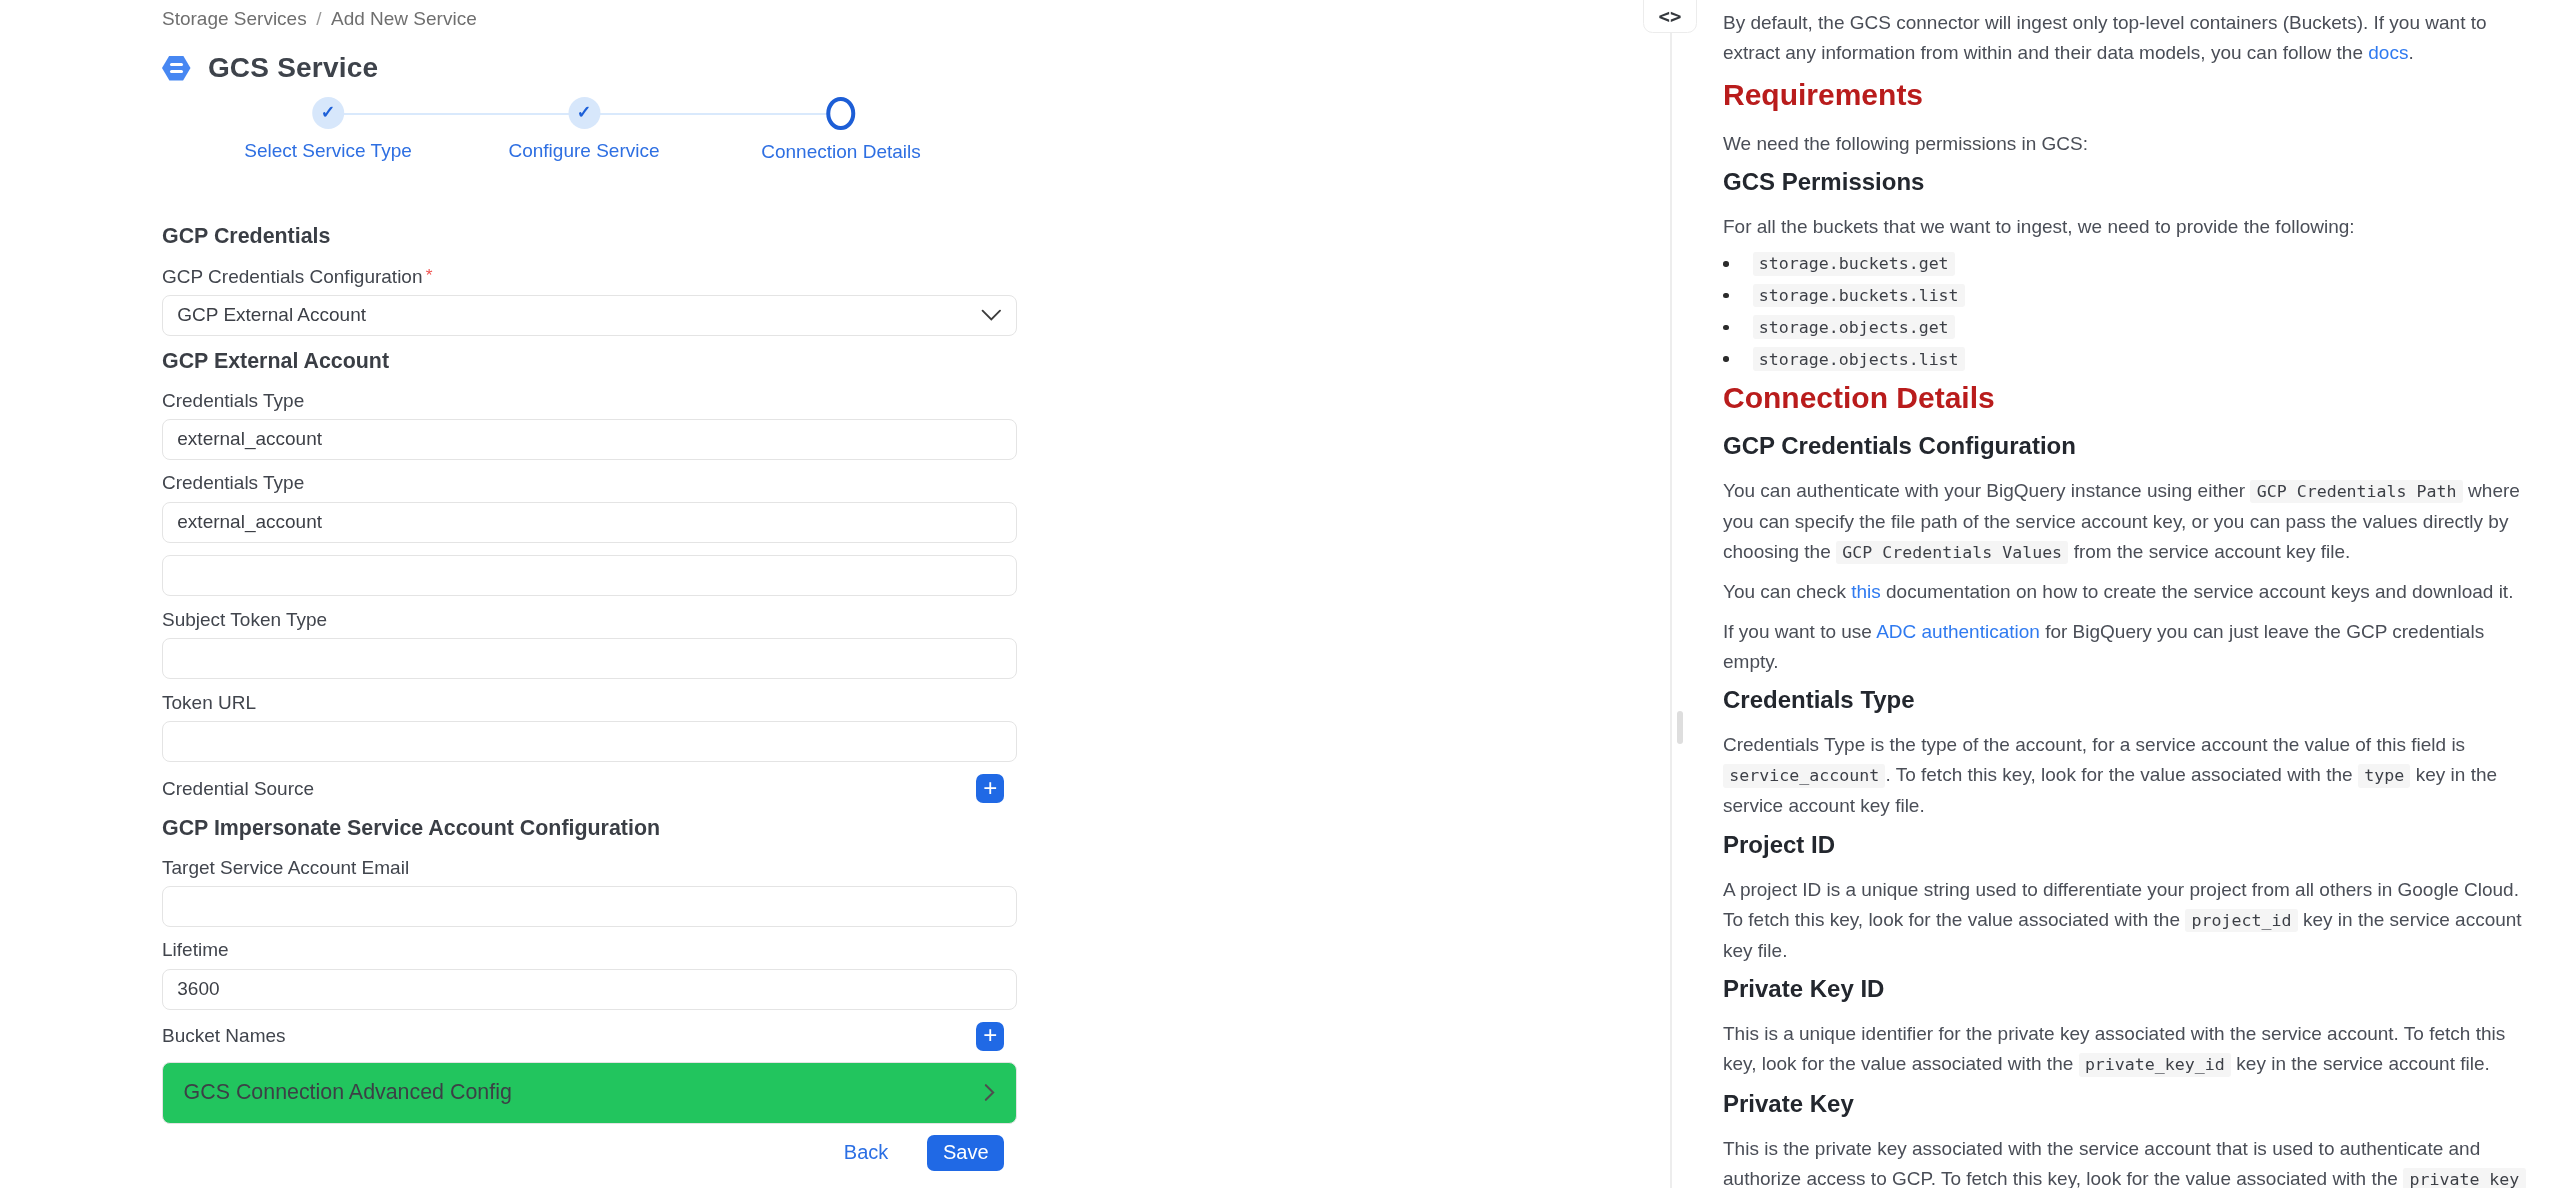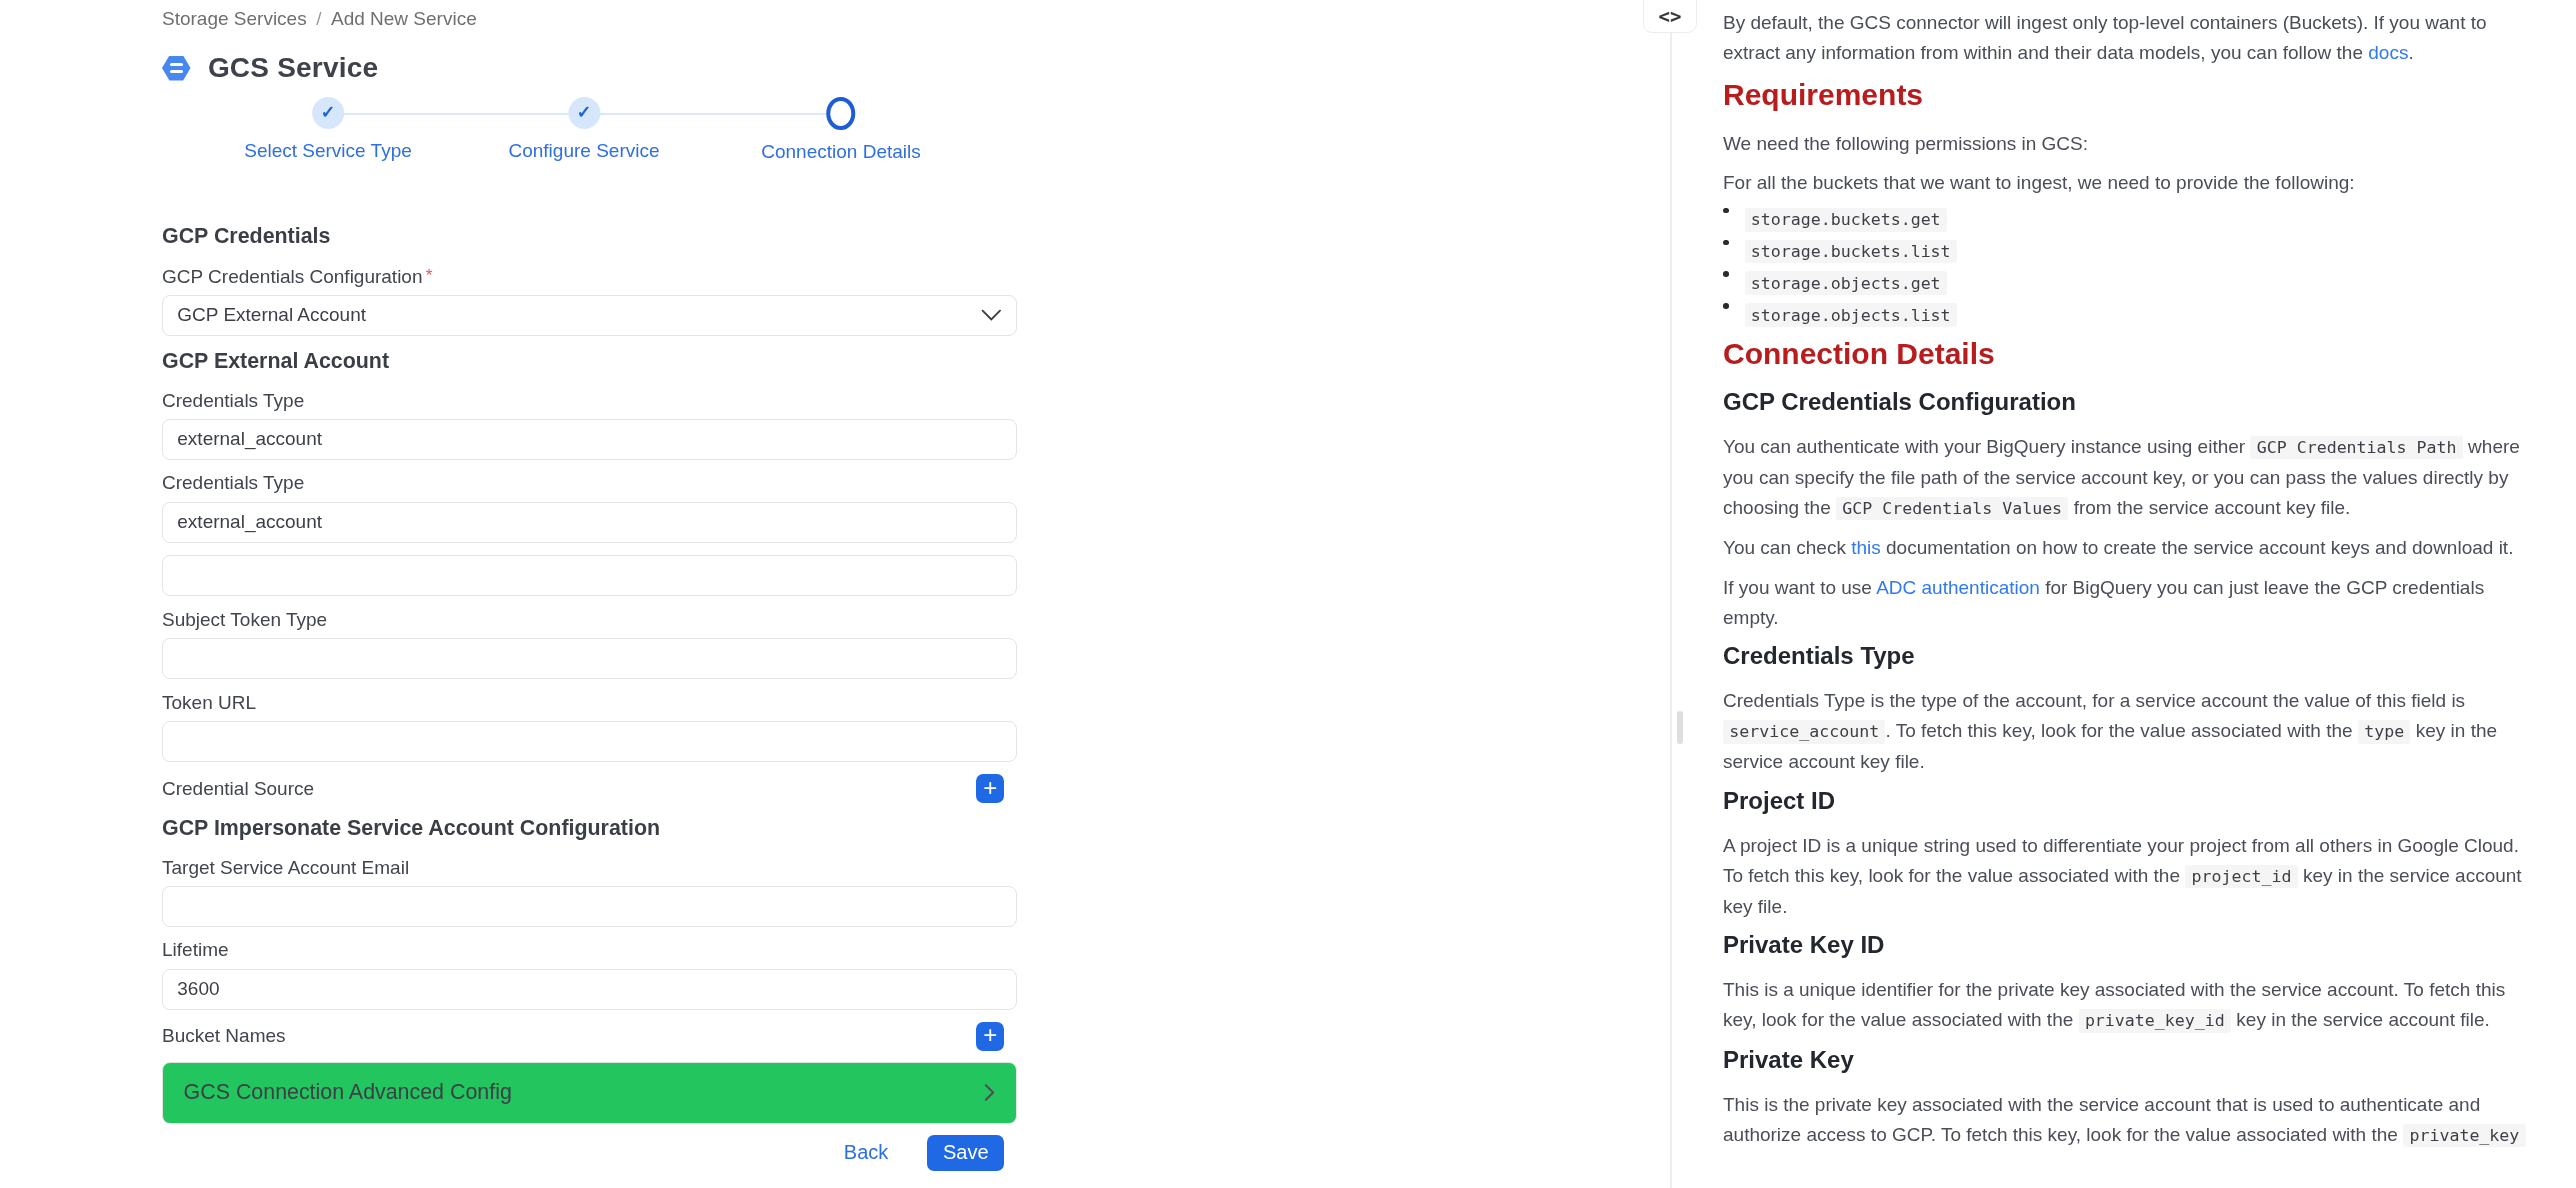--- a/index.html
+++ b/index.html
@@ -78,21 +78,21 @@
     font-family: "DejaVu Sans Mono", monospace; font-size: 19px; font-weight: 700; color: #34383d; cursor: pointer;
   }
   .docs-scrollbar-thumb { position: absolute; left: 1677px; top: 711px; width: 5.5px; height: 33px; background: #dedede; border-radius: 3.2px; }
   
   .docs-panel { position: absolute; left: 1723px; top: 0; width: 816px; color: #4a4e57; }
   .docs-panel p { margin: 0 0 9.5px; font-size: 19px; line-height: 30px; color: #4a4e57; }
   .docs-panel p:first-child { margin-top: 8px; }
   .docs-panel h2 { font-size: 30px; font-weight: 700; color: #b91c1c; margin: 9.5px 0 17.4px; }
   .docs-panel h3 { font-size: 24px; font-weight: 700; color: #23272e; margin: 9.5px 0 16px; }
   .perm-list { list-style: none; margin: 0 0 6.3px; padding: 0; }
-  .perm-item { display: flex; align-items: flex-start; gap: 16px; margin: 0 0 8px; }
+  .perm-item { display: flex; align-items: center; gap: 24px; margin: 0 0 8px; }
   .perm-item .dot { width: 5.5px; height: 5.5px; background: #2b2b2b; border-radius: 50%; flex: 0 0 auto; }
   .chip, .inline-code {
     font-family: "DejaVu Sans Mono", monospace; font-size: 16.6px;
     background: #f5f5f5; color: #3c3f46; padding: 2.4px 6.3px; border-radius: 2.4px;
   }
   .doc-link { color: #2f7af0; text-decoration: none; cursor: pointer; }
 </style>
 </head>
 <body>
 
@@ -215,20 +215,21 @@
     <span>&lt;&gt;</span>
   </div>
 <div class="docs-scrollbar-thumb"></div>
 
 <div class="docs-panel">
   <p><span>By default, the GCS connector will ingest only top-level containers (Buckets). If you want to extract any information from within and their data models, you can follow the </span><a class="doc-link">docs</a><span>.</span></p>
 
   <h2>Requirements</h2>
   <p>We need the following permissions in GCS:</p>
 
+  <h3>GCS Permissions</h3>
   <p>For all the buckets that we want to ingest, we need to provide the following:</p>
 
   <ul class="perm-list">
     <li class="perm-item">
         <span class="dot"></span>
         <code class="chip">storage.buckets.get</code>
       </li>
     <li class="perm-item">
         <span class="dot"></span>
         <code class="chip">storage.buckets.list</code>

